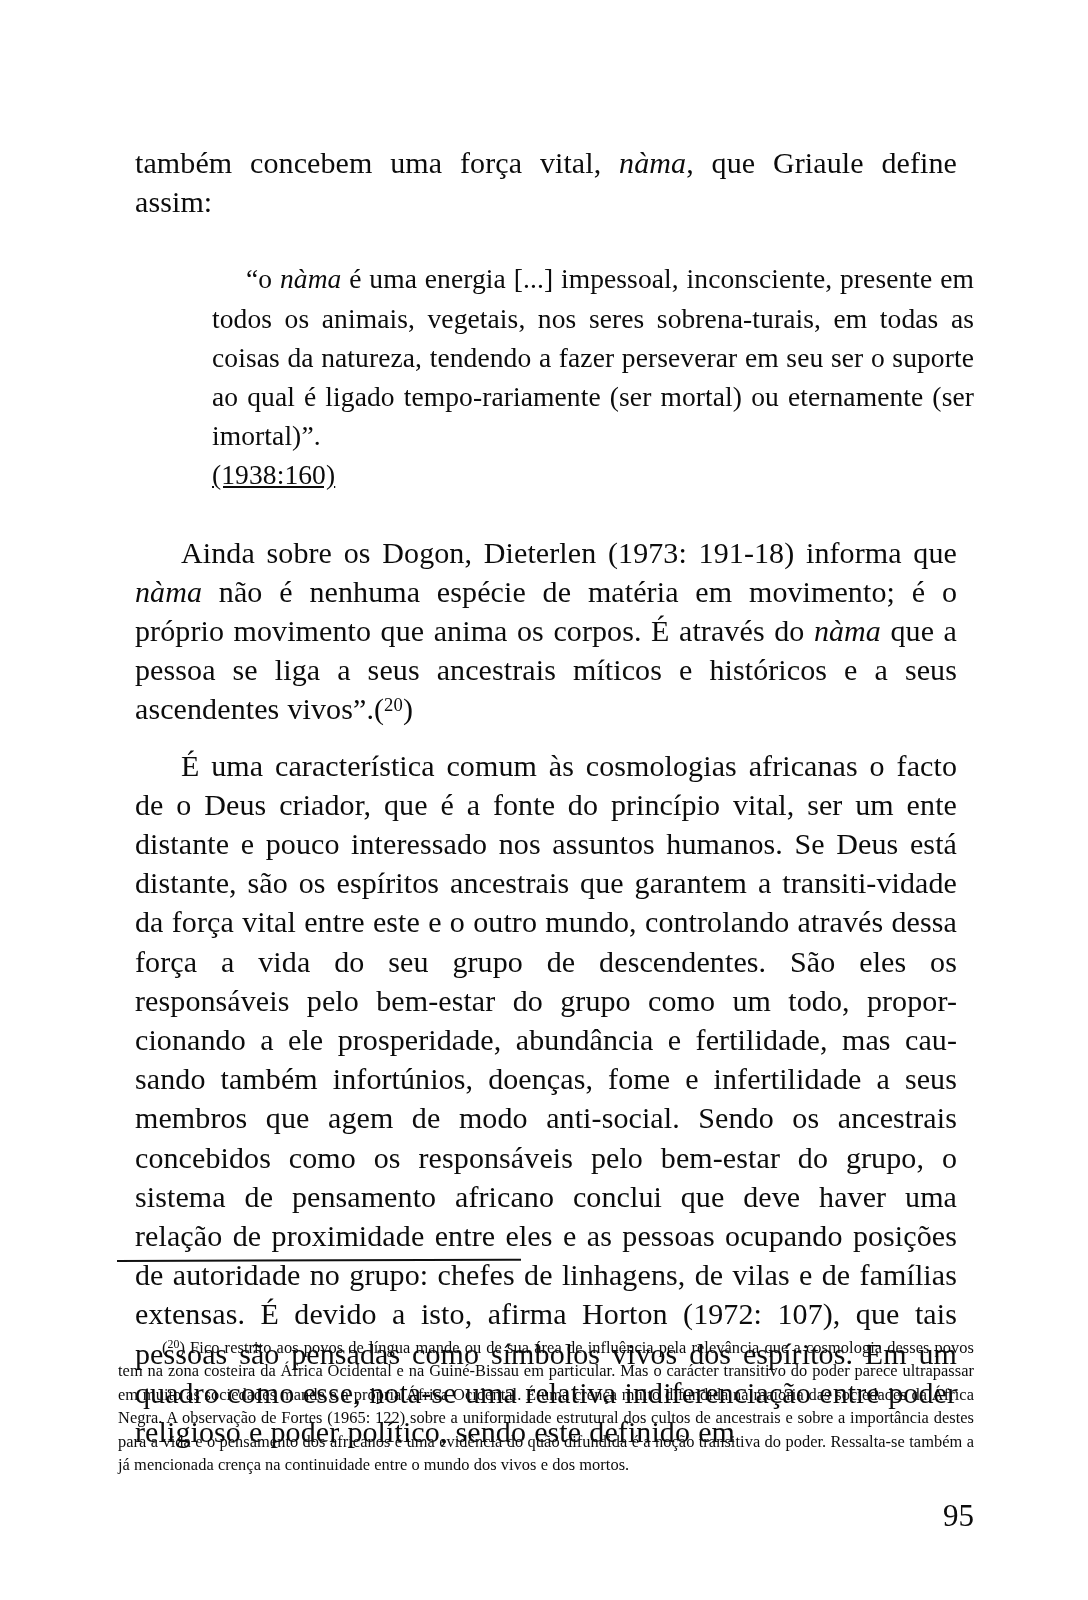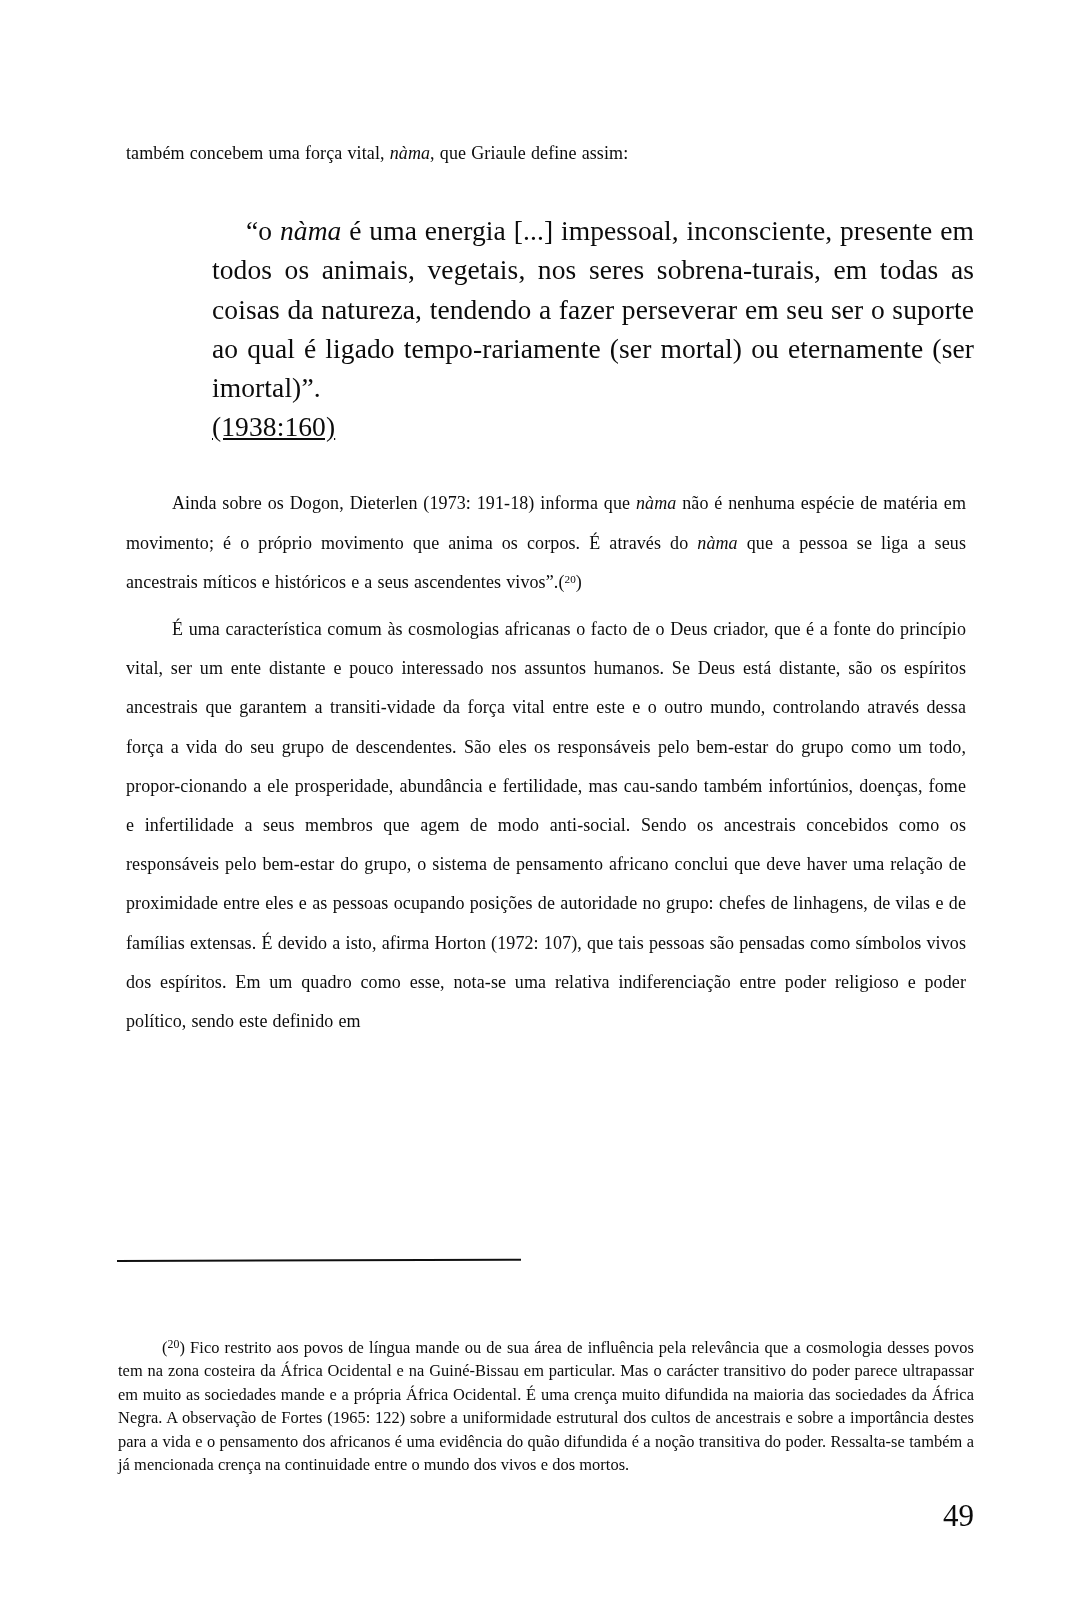--- a/index.html
+++ b/index.html
@@ -27,25 +27,25 @@
 
   
   .content {
     position: absolute;
     left: 118px;
     top: 126px;
     width: 856px;
   }
 
   .para {
-    font-size: 18px;
+    font-size: 30px;
     line-height: 39.2px;
     text-align: justify;
     text-justify: inter-word;
-    margin: 8px;
+    margin: 17px;
     letter-spacing: 0.1px;
     word-spacing: 0.5px;
   }
 
   .para.lead {
     text-indent: 0;
   }
 
   .para.indented {
     text-indent: 46px;
@@ -142,15 +142,15 @@
     <p class="para indented"><span>Ainda sobre os Dogon, Dieterlen (1973: 191-18) informa que </span><i>nàma</i><span> não é nenhuma espécie de matéria em movimento; é o próprio movimento que anima os corpos. É através do </span><i>nàma</i><span> que a pessoa se liga a seus ancestrais míticos e históricos e a seus ascendentes vivos”.(</span><sup>20</sup><span>)</span></p>
 
     <p class="para indented tight">É uma característica comum às cosmologias africanas o facto de o Deus criador, que é a fonte do princípio vital, ser um ente distante e pouco interessado nos assuntos humanos. Se Deus está distante, são os espíritos ancestrais que garantem a transiti-vidade da força vital entre este e o outro mundo, controlando através dessa força a vida do seu grupo de descendentes. São eles os responsáveis pelo bem-estar do grupo como um todo, propor-cionando a ele prosperidade, abundância e fertilidade, mas cau-sando também infortúnios, doenças, fome e infertilidade a seus membros que agem de modo anti-social. Sendo os ancestrais concebidos como os responsáveis pelo bem-estar do grupo, o sistema de pensamento africano conclui que deve haver uma relação de proximidade entre eles e as pessoas ocupando posições de autoridade no grupo: chefes de linhagens, de vilas e de famílias extensas. É devido a isto, afirma Horton (1972: 107), que tais pessoas são pensadas como símbolos vivos dos espíritos. Em um quadro como esse, nota-se uma relativa indiferenciação entre poder religioso e poder político, sendo este definido em</p>
 
   </div>
 
   <div class="footnote-rule"></div>
 
   <div class="footnote"><span>(</span><sup>20</sup><span>) </span><span>Fico restrito aos povos de língua mande ou de sua área de influência pela relevância que a cosmologia desses povos tem na zona costeira da África Ocidental e na Guiné-Bissau em particular. Mas o carácter transitivo do poder parece ultrapassar em muito as sociedades mande e a própria África Ocidental. É uma crença muito difundida na maioria das sociedades da África Negra. A observação de Fortes (1965: 122) sobre a uniformidade estrutural dos cultos de ancestrais e sobre a importância destes para a vida e o pensamento dos africanos é uma evidência do quão difundida é a noção transitiva do poder. Ressalta-se também a já mencionada crença na continuidade entre o mundo dos vivos e dos mortos.</span></div>
 
-  <div class="page-number">49</div>
+  <div class="page-number">95</div>
 
 </div>
 
 </body></html>

